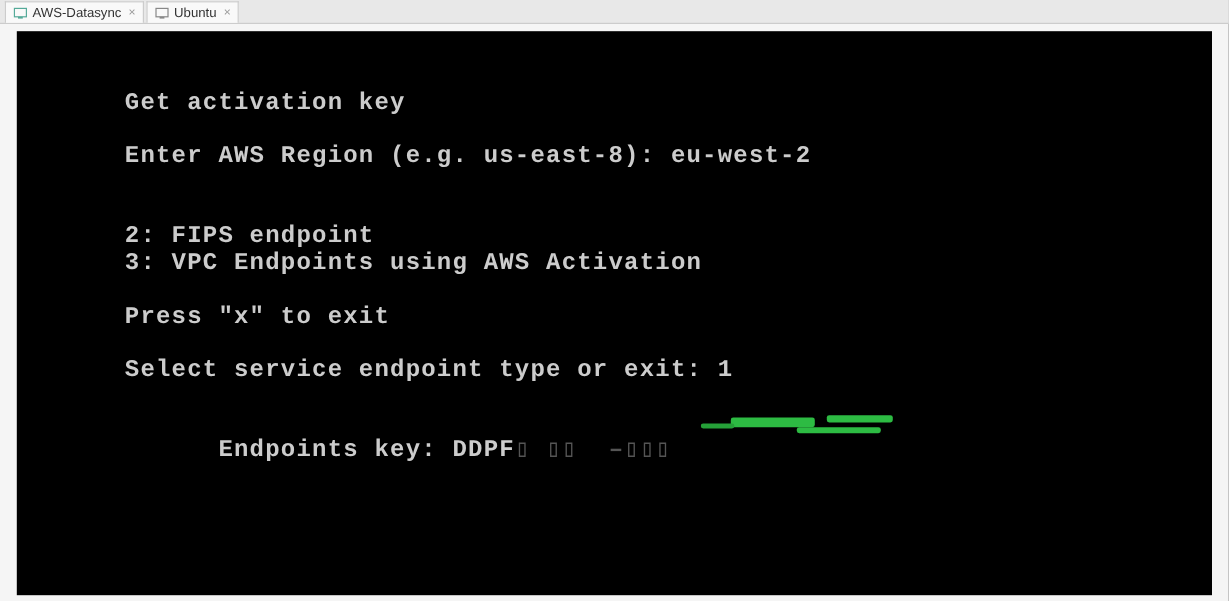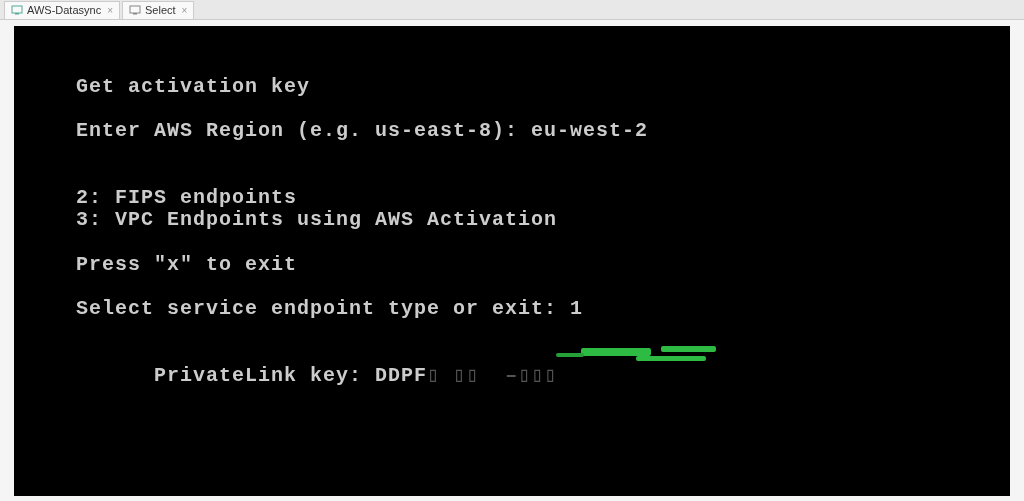--- a/index.html
+++ b/index.html
@@ -5,21 +5,21 @@
   * { margin: 0; padding: 0; box-sizing: border-box; }
   body {
     background: #f5f5f5;
     font-family: sans-serif;
     width: 1024px;
     height: 501px;
     overflow: hidden;
   }
   .tab-bar {
     display: flex;
-    align-items: center;
+    align-items: flex-end;
     background: #e8e8e8;
     height: 20px;
     border-bottom: 1px solid #ccc;
     padding-left: 4px;
   }
   .tab {
     display: flex;
     align-items: center;
     background: #f9f9f9;
     border: 1px solid #ccc;
@@ -44,21 +44,21 @@
     color: #999;
     font-size: 10px;
   }
   .terminal-wrapper {
     padding: 6px 10px 10px 14px;
   }
   .terminal {
     background: #000;
     width: 996px;
     height: 470px;
-    padding: 50px 0 0 62px;
+    padding: 50px 0 0 90px;
     font-family: "Courier New", monospace;
     font-size: 20px;
     font-weight: bold;
     color: #cccccc;
     line-height: 1.12;
     letter-spacing: 1px;
     position: relative;
     overflow: hidden;
   }
   .terminal .line {
@@ -96,41 +96,41 @@
     <span>AWS-Datasync</span>
     <span class="close">×</span>
   </div>
   <div class="tab">
     <span class="icon">
       <svg viewBox="0 0 12 12" width="12" height="12">
           <rect x="1" y="2" width="10" height="7" fill="none" stroke="#888" stroke-width="1"></rect>
           <rect x="4" y="9" width="4" height="1.5" fill="#888"></rect>
         </svg>
     </span>
-    <span>Select</span>
+    <span>Ubuntu</span>
     <span class="close">×</span>
   </div>
 </div>
 
 <div class="terminal-wrapper">
   <div class="terminal">
     <div class="line">Get activation key</div>
     <div class="spacer"></div>
     <div class="line"><span>Enter AWS Region (e.g. us-east-8): </span><span>eu-west-2</span></div>
     <div class="spacer"></div>
     <div class="spacer"></div>
-    <div class="line">2: FIPS endpoints</div>
+    <div class="line">2: FIPS endpoint</div>
     <div class="line">3: VPC Endpoints using AWS Activation</div>
     <div class="spacer"></div>
     <div class="line">Press "x" to exit</div>
     <div class="spacer"></div>
     <div class="line"><span>Select service endpoint type or exit: </span><span>1</span></div>
     <div class="spacer"></div>
     <div class="line key-row">
-      <span>PrivateLink key: </span><span>DDPF</span><span style="color:#555">▯ ▯▯  –▯▯▯</span>
+      <span>Endpoints key: </span><span>DDPF</span><span style="color:#555">▯ ▯▯  –▯▯▯</span>
       <span class="smear s1"></span>
       <span class="smear s2"></span>
       <span class="smear s3"></span>
       <span class="smear s4"></span>
     </div>
 
   </div>
 </div>
 
 </body></html>

